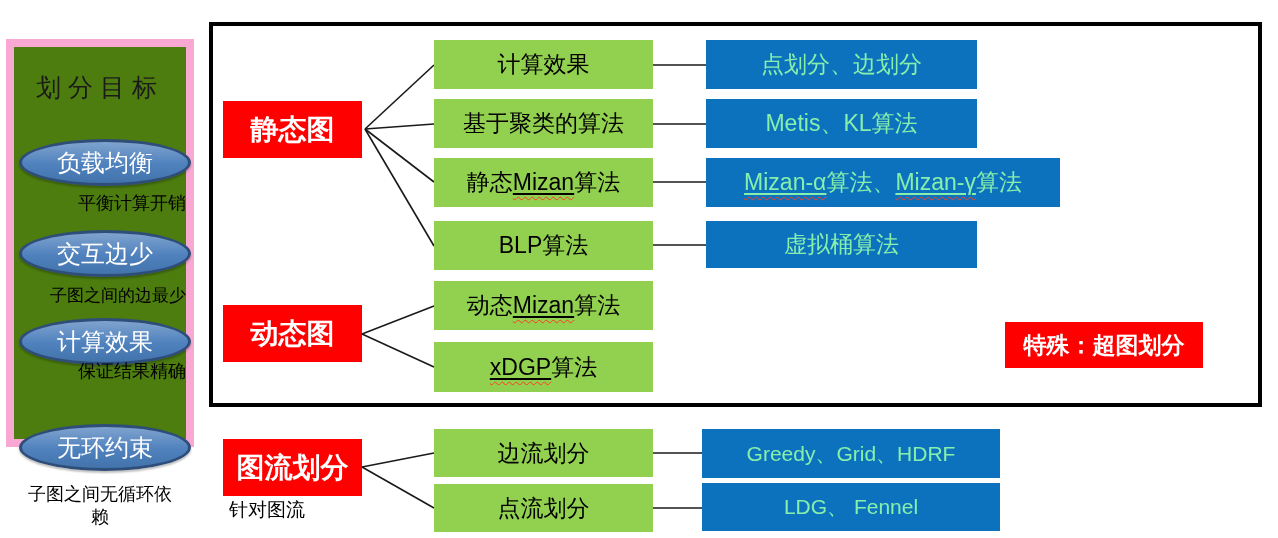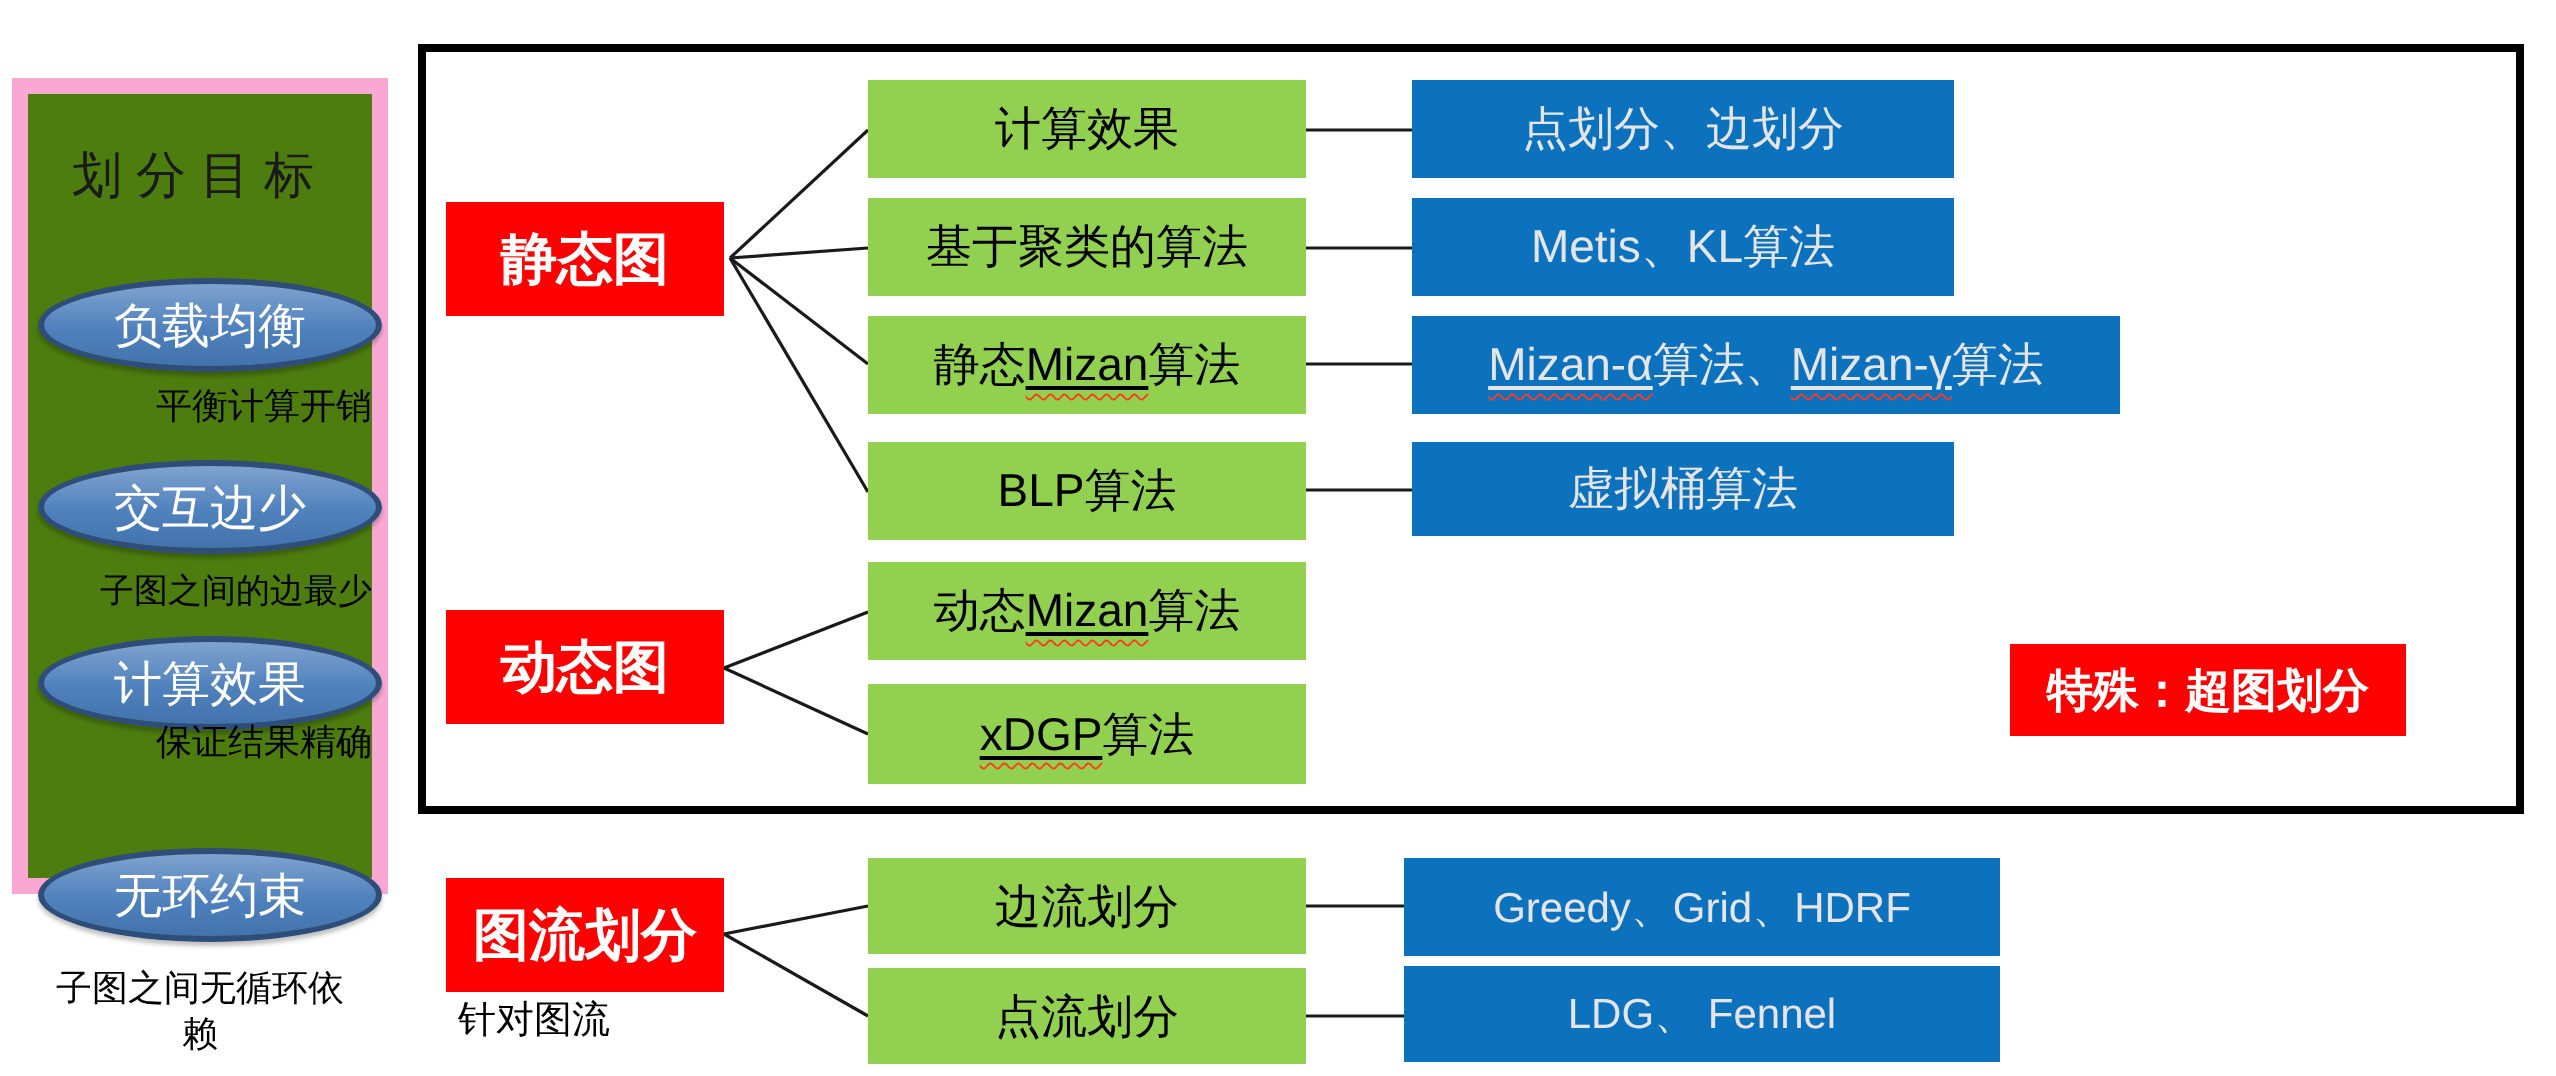--- a/index.html
+++ b/index.html
@@ -18,21 +18,21 @@
                 border:3px solid #2e4e79;box-sizing:border-box;color:#fff;font-size:24px;
                 display:flex;align-items:center;justify-content:center;
                 box-shadow:0 2px 2px rgba(0,0,0,0.25);}
   .goal-desc{position:absolute;left:0;width:100%;text-align:right;font-size:18px;color:#000;}
   .goal-desc.wrap{text-align:center;padding:0 14px;box-sizing:border-box;line-height:1.25;}
   
   .rbox{position:absolute;background:#ff0000;color:#fff;display:flex;align-items:center;
         justify-content:center;font-weight:bold;font-size:28px;z-index:2;}
   .gbox{position:absolute;background:#92d050;color:#000;display:flex;align-items:center;
         justify-content:center;font-size:23px;z-index:2;}
-  .bbox{position:absolute;background:#0c72be;color:#e5e5e5;display:flex;align-items:center;
+  .bbox{position:absolute;background:#0c72be;color:#86efac;display:flex;align-items:center;
         justify-content:center;font-size:23px;z-index:2;}
   .latin{font-family:"Liberation Sans",sans-serif;font-weight:400;}
   .glatin{font-family:"Liberation Sans",sans-serif;}
   .uline{text-decoration:underline;text-decoration-thickness:1.5px;text-underline-offset:3px;}
   .squig{text-decoration:underline wavy #ff3b1f;text-decoration-thickness:1px;
          text-underline-offset:6px;}
   .stream-caption{position:absolute;left:229px;top:497px;font-size:19px;color:#000;z-index:2;}
   .watermark{position:absolute;right:12px;top:536px;font-size:13px;color:#b5b5b5;
              font-family:"Liberation Sans",sans-serif;z-index:2;font-style:italic;}
 </style>

